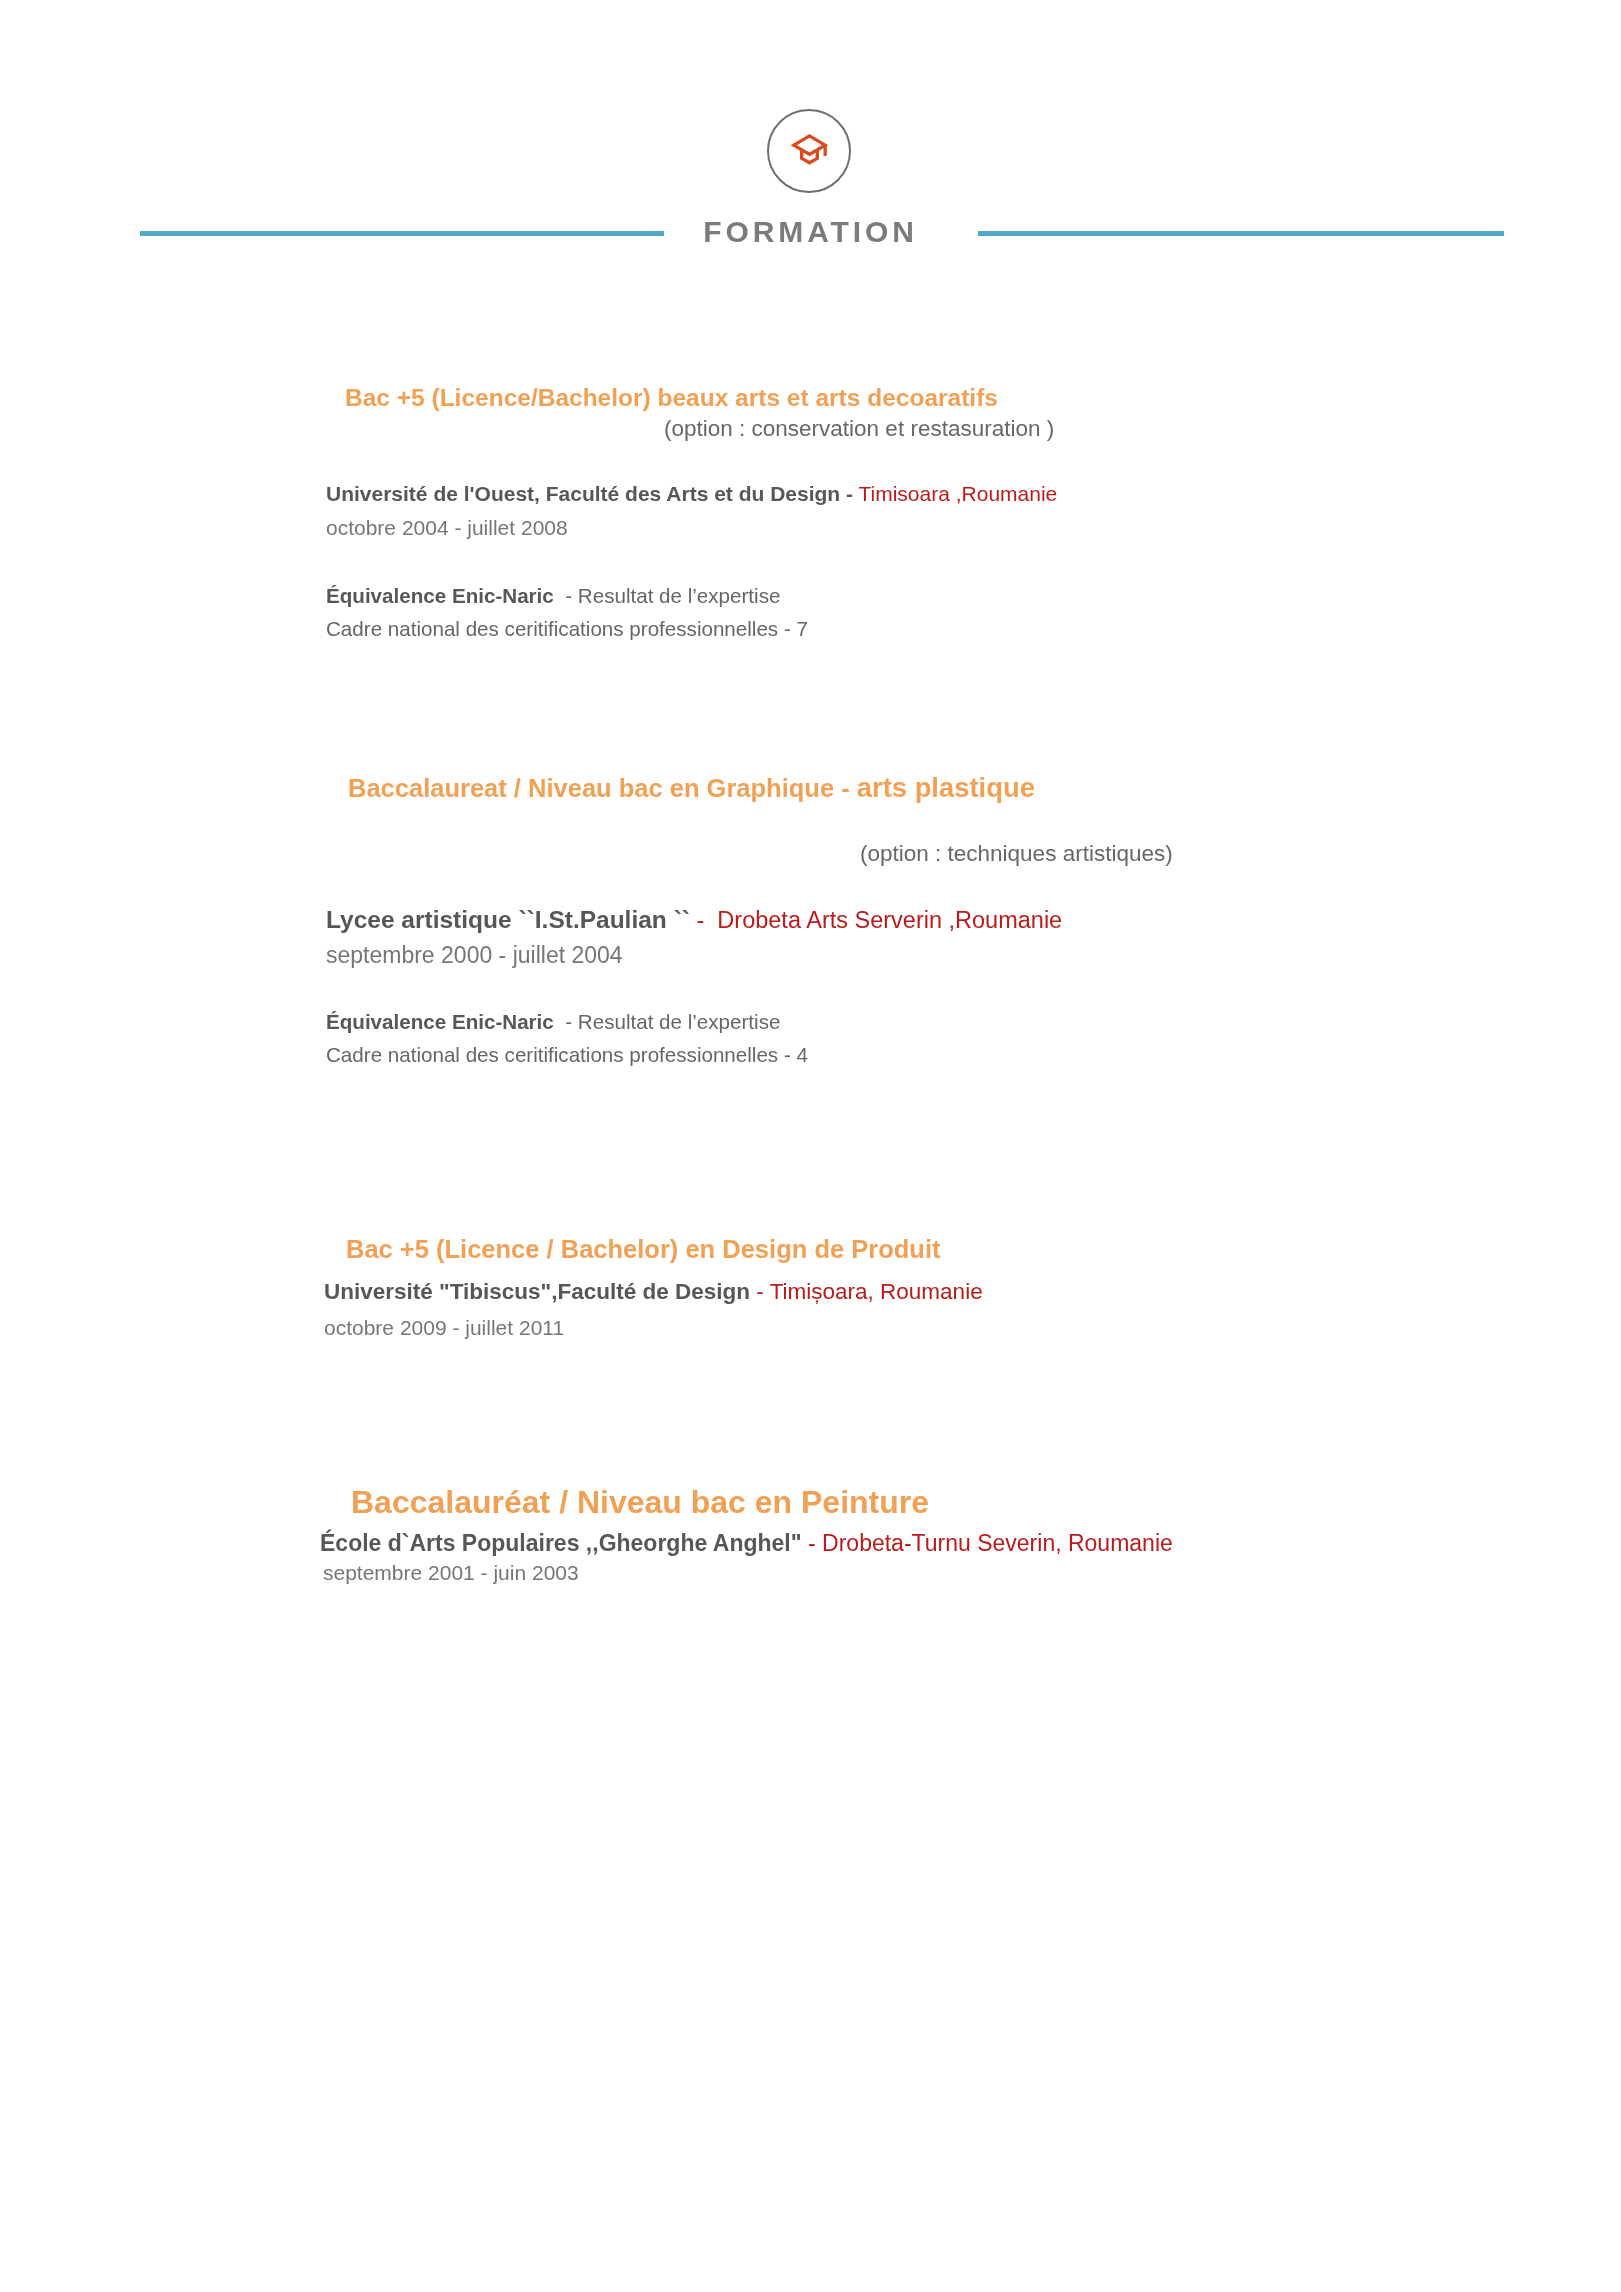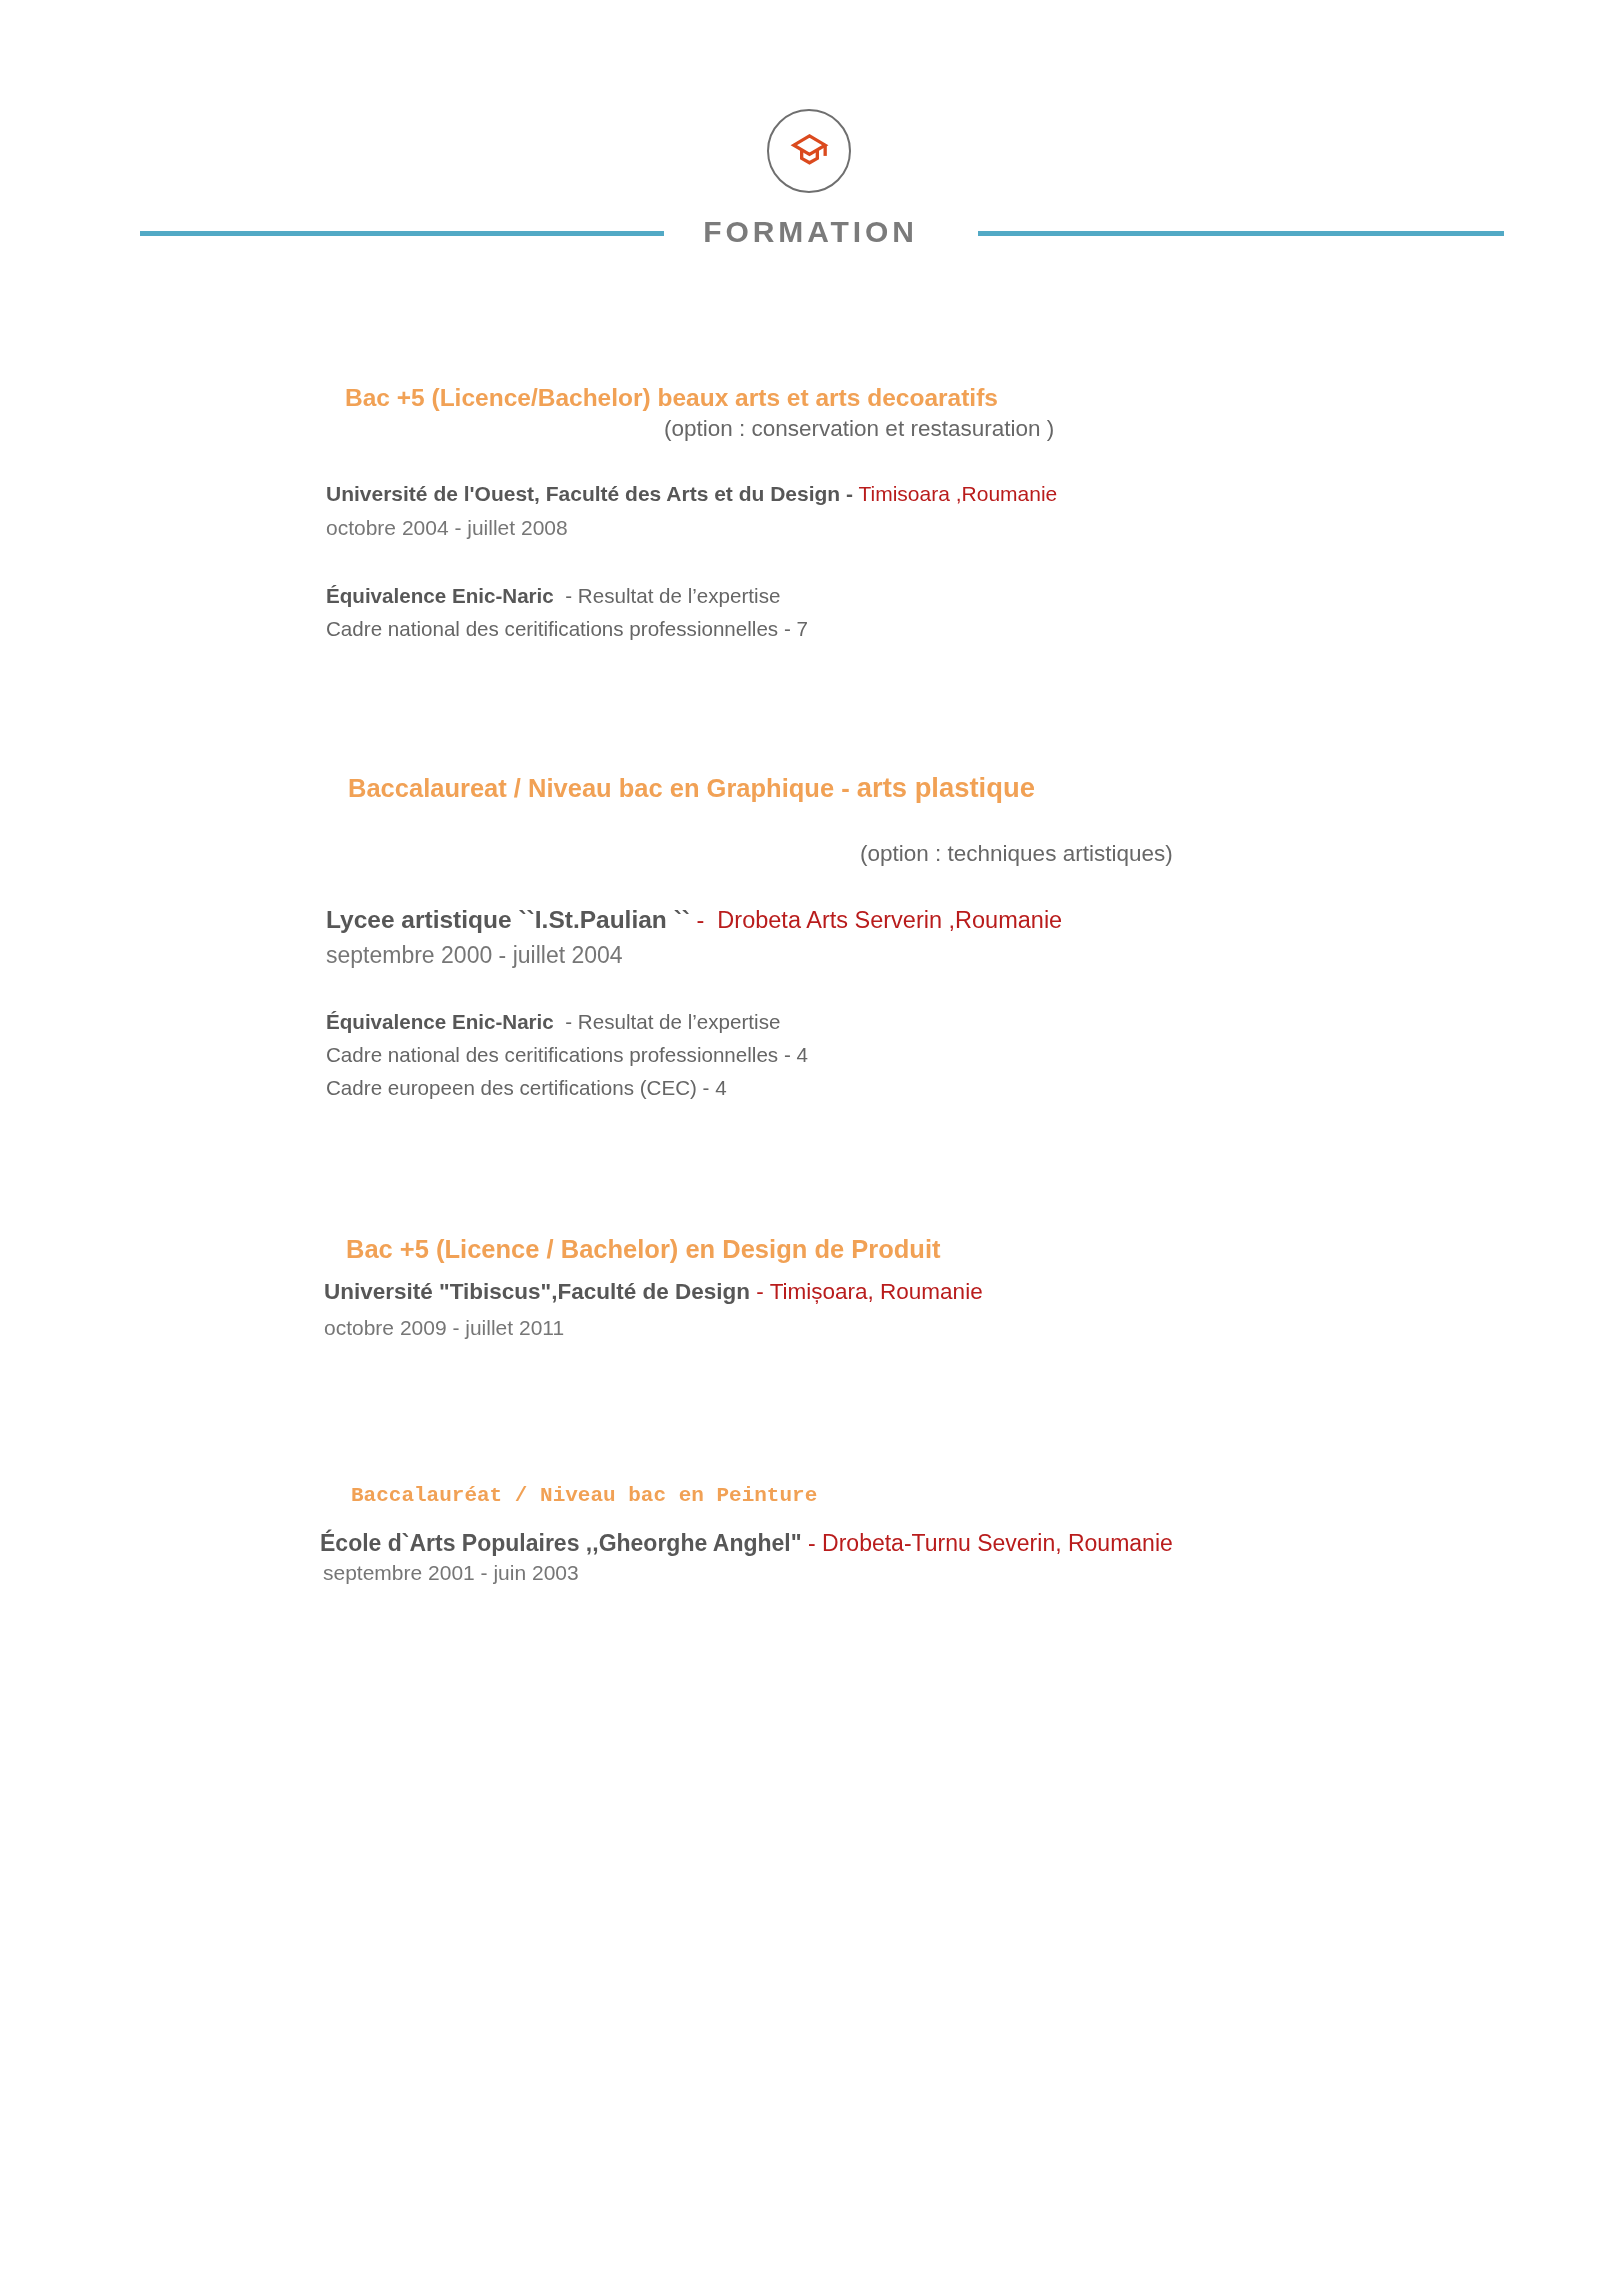--- a/index.html
+++ b/index.html
@@ -65,21 +65,21 @@
   .inst-e2 span { font-size: 23.5px; }
   .date-e2 { left: 326px; top: 942px; font-size: 23px; }
   .enic-e2 { left: 326px; top: 1005px; font-size: 20.6px; line-height: 33px; }
 
   
   .h-e3    { left: 346px; top: 1235px; font-size: 25.5px; }
   .inst-e3 { left: 324px; top: 1279px; font-size: 22.5px; }
   .date-e3 { left: 324px; top: 1316px; font-size: 21px; }
 
   
-  .h-e4    { left: 351px; top: 1484px; font-size: 21px; font-family: Liberation Mono, monospace; }
+  .h-e4    { left: 351px; top: 1484px; font-size: 32px; }
   .inst-e4 { left: 320px; top: 1522px; font-size: 23px; margin-top: 8px; }
   .date-e4 { left: 323px; top: 1561px; font-size: 21px; }
 </style>
 </head>
 <body>
 
 <div class="page">
 
   <div class="icon-circle">
     <svg width="47" height="47" viewBox="0 0 48 48" fill="none" xmlns="http://www.w3.org/2000/svg">
@@ -104,21 +104,20 @@
   </section>
 
   <section>
     <h2 class="degree h-e2"><span>Baccalaureat / Niveau bac en Graphique - </span><span class="big">arts plastique</span></h2>
     <p class="option opt-e2">(option : techniques artistiques)</p>
     <p class="inst inst-e2"><b>Lycee artistique ``I.St.Paulian ``</b><span> -  Drobeta Arts Serverin ,Roumanie</span></p>
     <p class="daterange date-e2">septembre 2000 - juillet 2004</p>
     <div class="enic enic-e2">
       <p><b>Équivalence Enic-Naric</b><span>  - Resultat de l’expertise</span></p>
       <p>Cadre national des ceritifications professionnelles - 4</p>
-      <p>Cadre europeen des certifications (CEC) - 4</p>
     </div>
   </section>
 
   <section>
     <h2 class="degree h-e3">Bac +5 (Licence / Bachelor) en Design de Produit</h2>
     <p class="inst inst-e3"><b>Université "Tibiscus",Faculté de Design</b><span> - Timișoara, Roumanie</span></p>
     <p class="daterange date-e3">octobre 2009 - juillet 2011</p>
   </section>
 
   <section>

